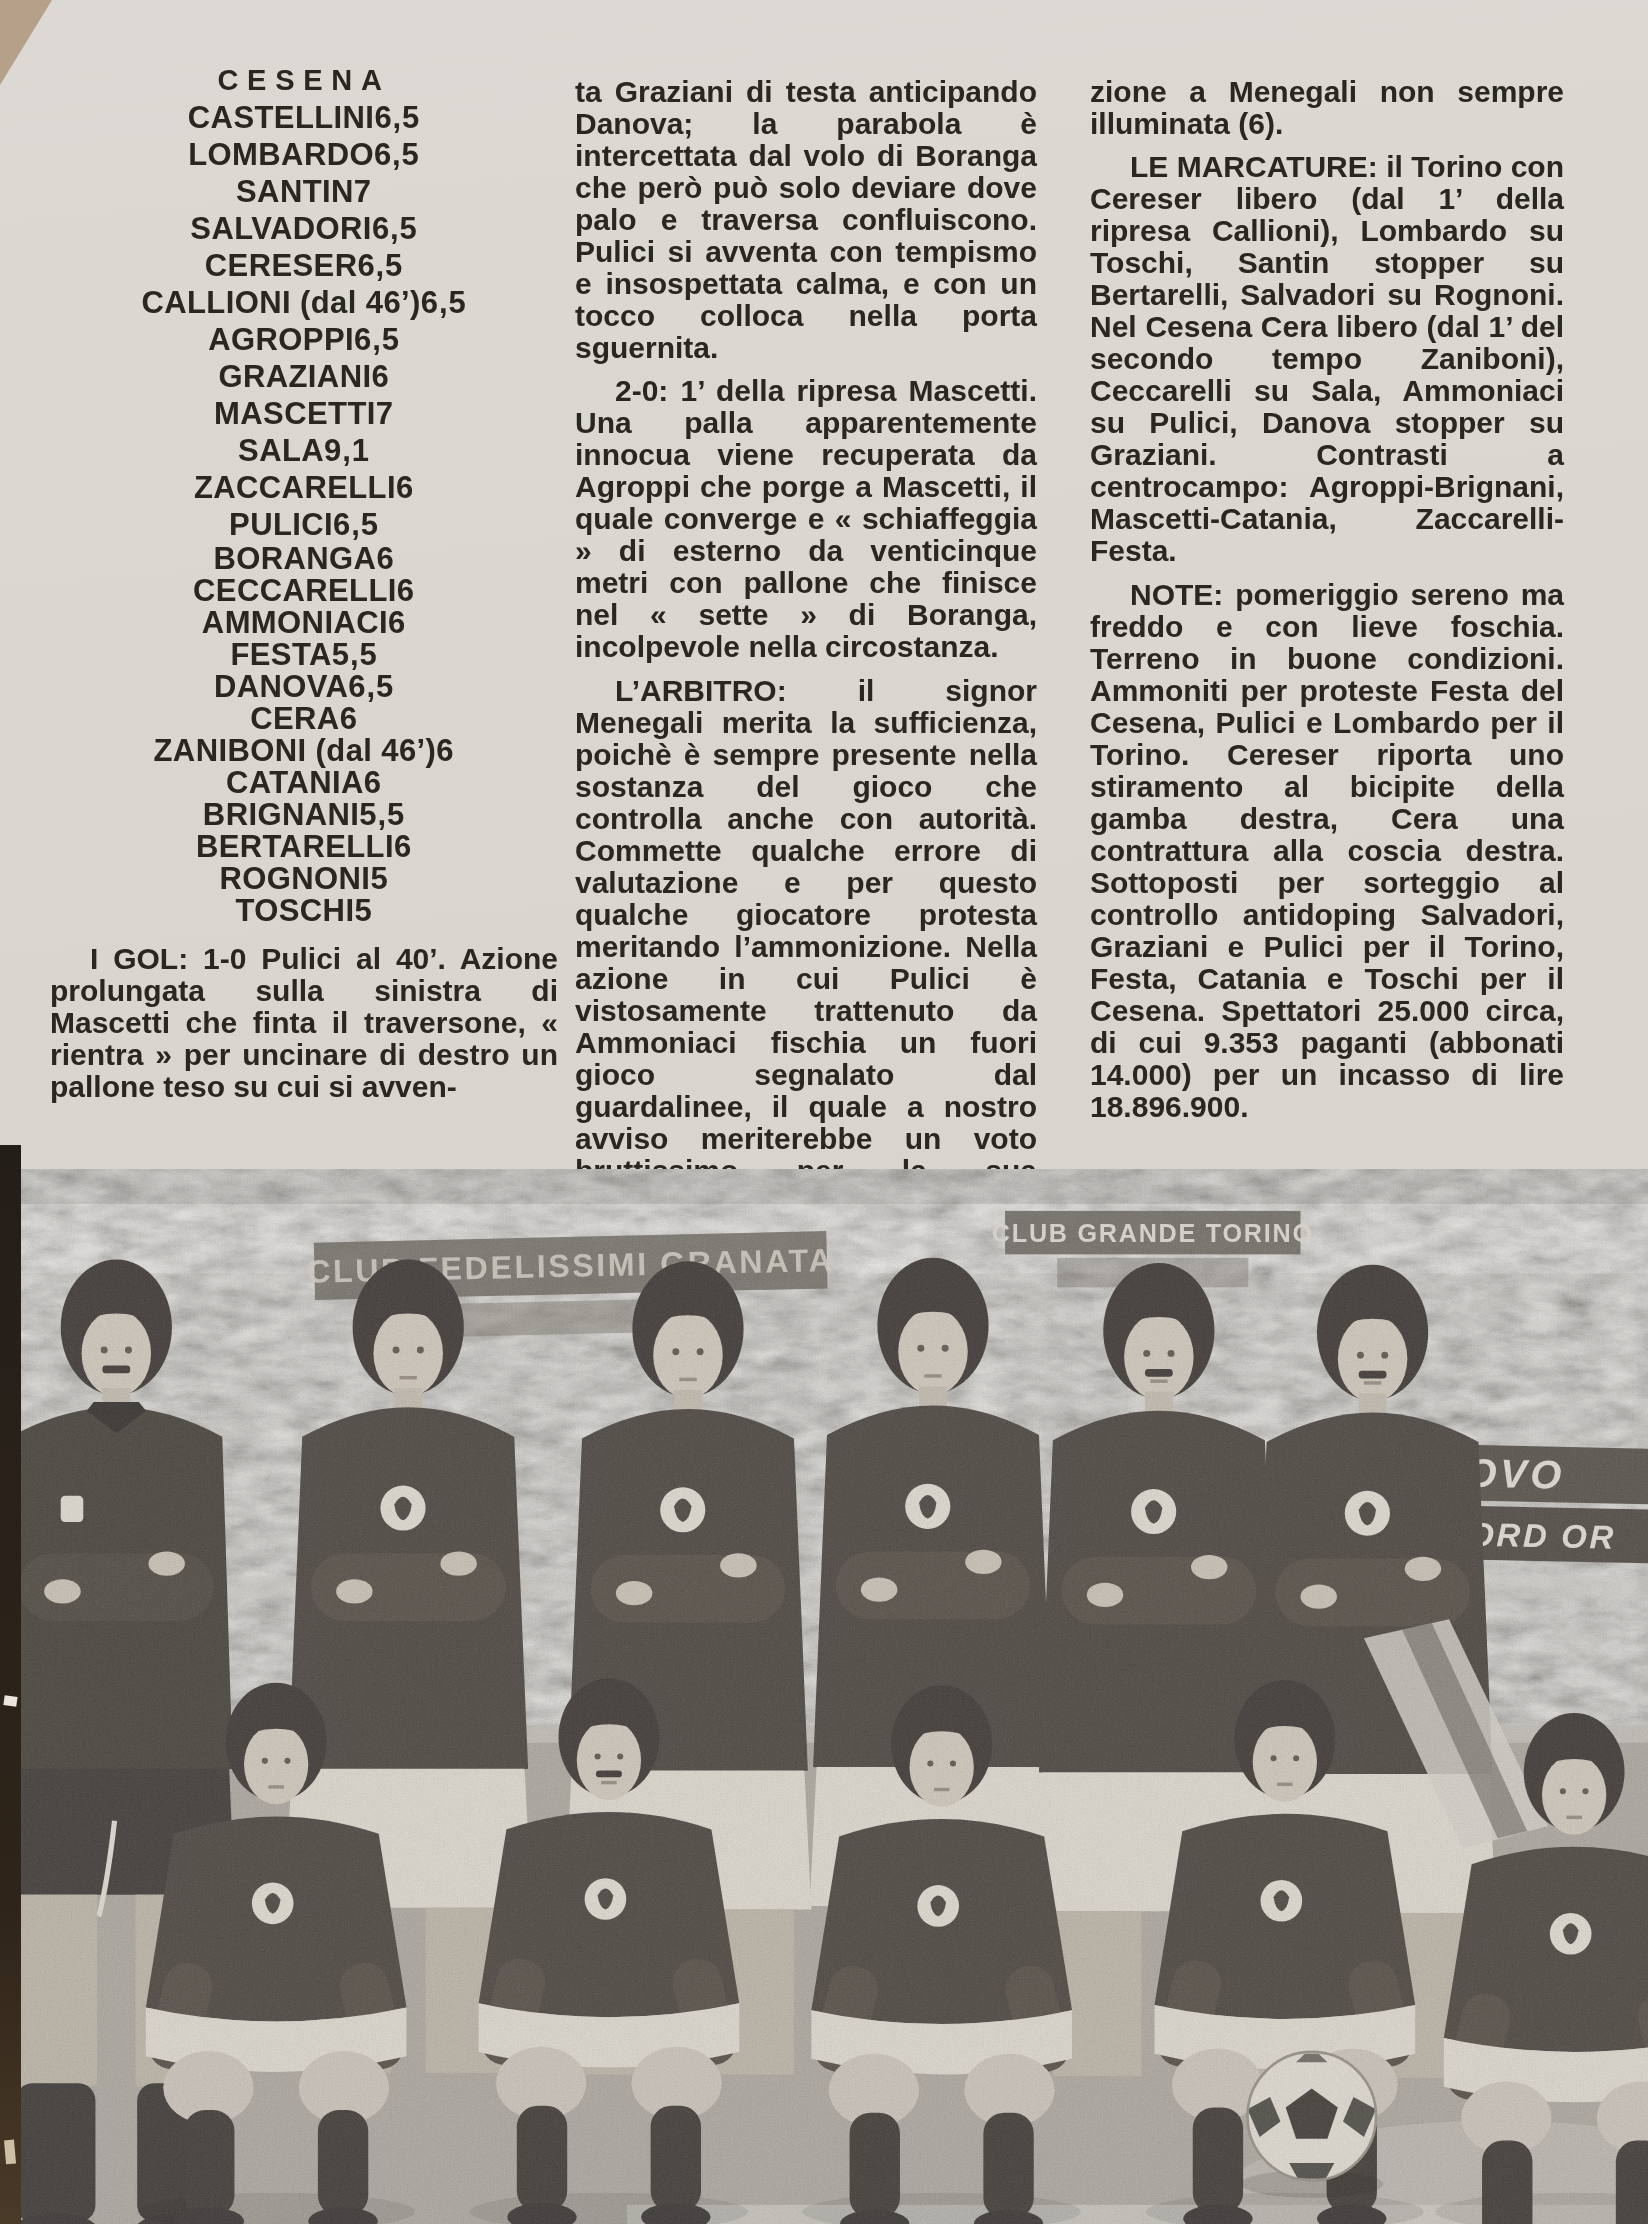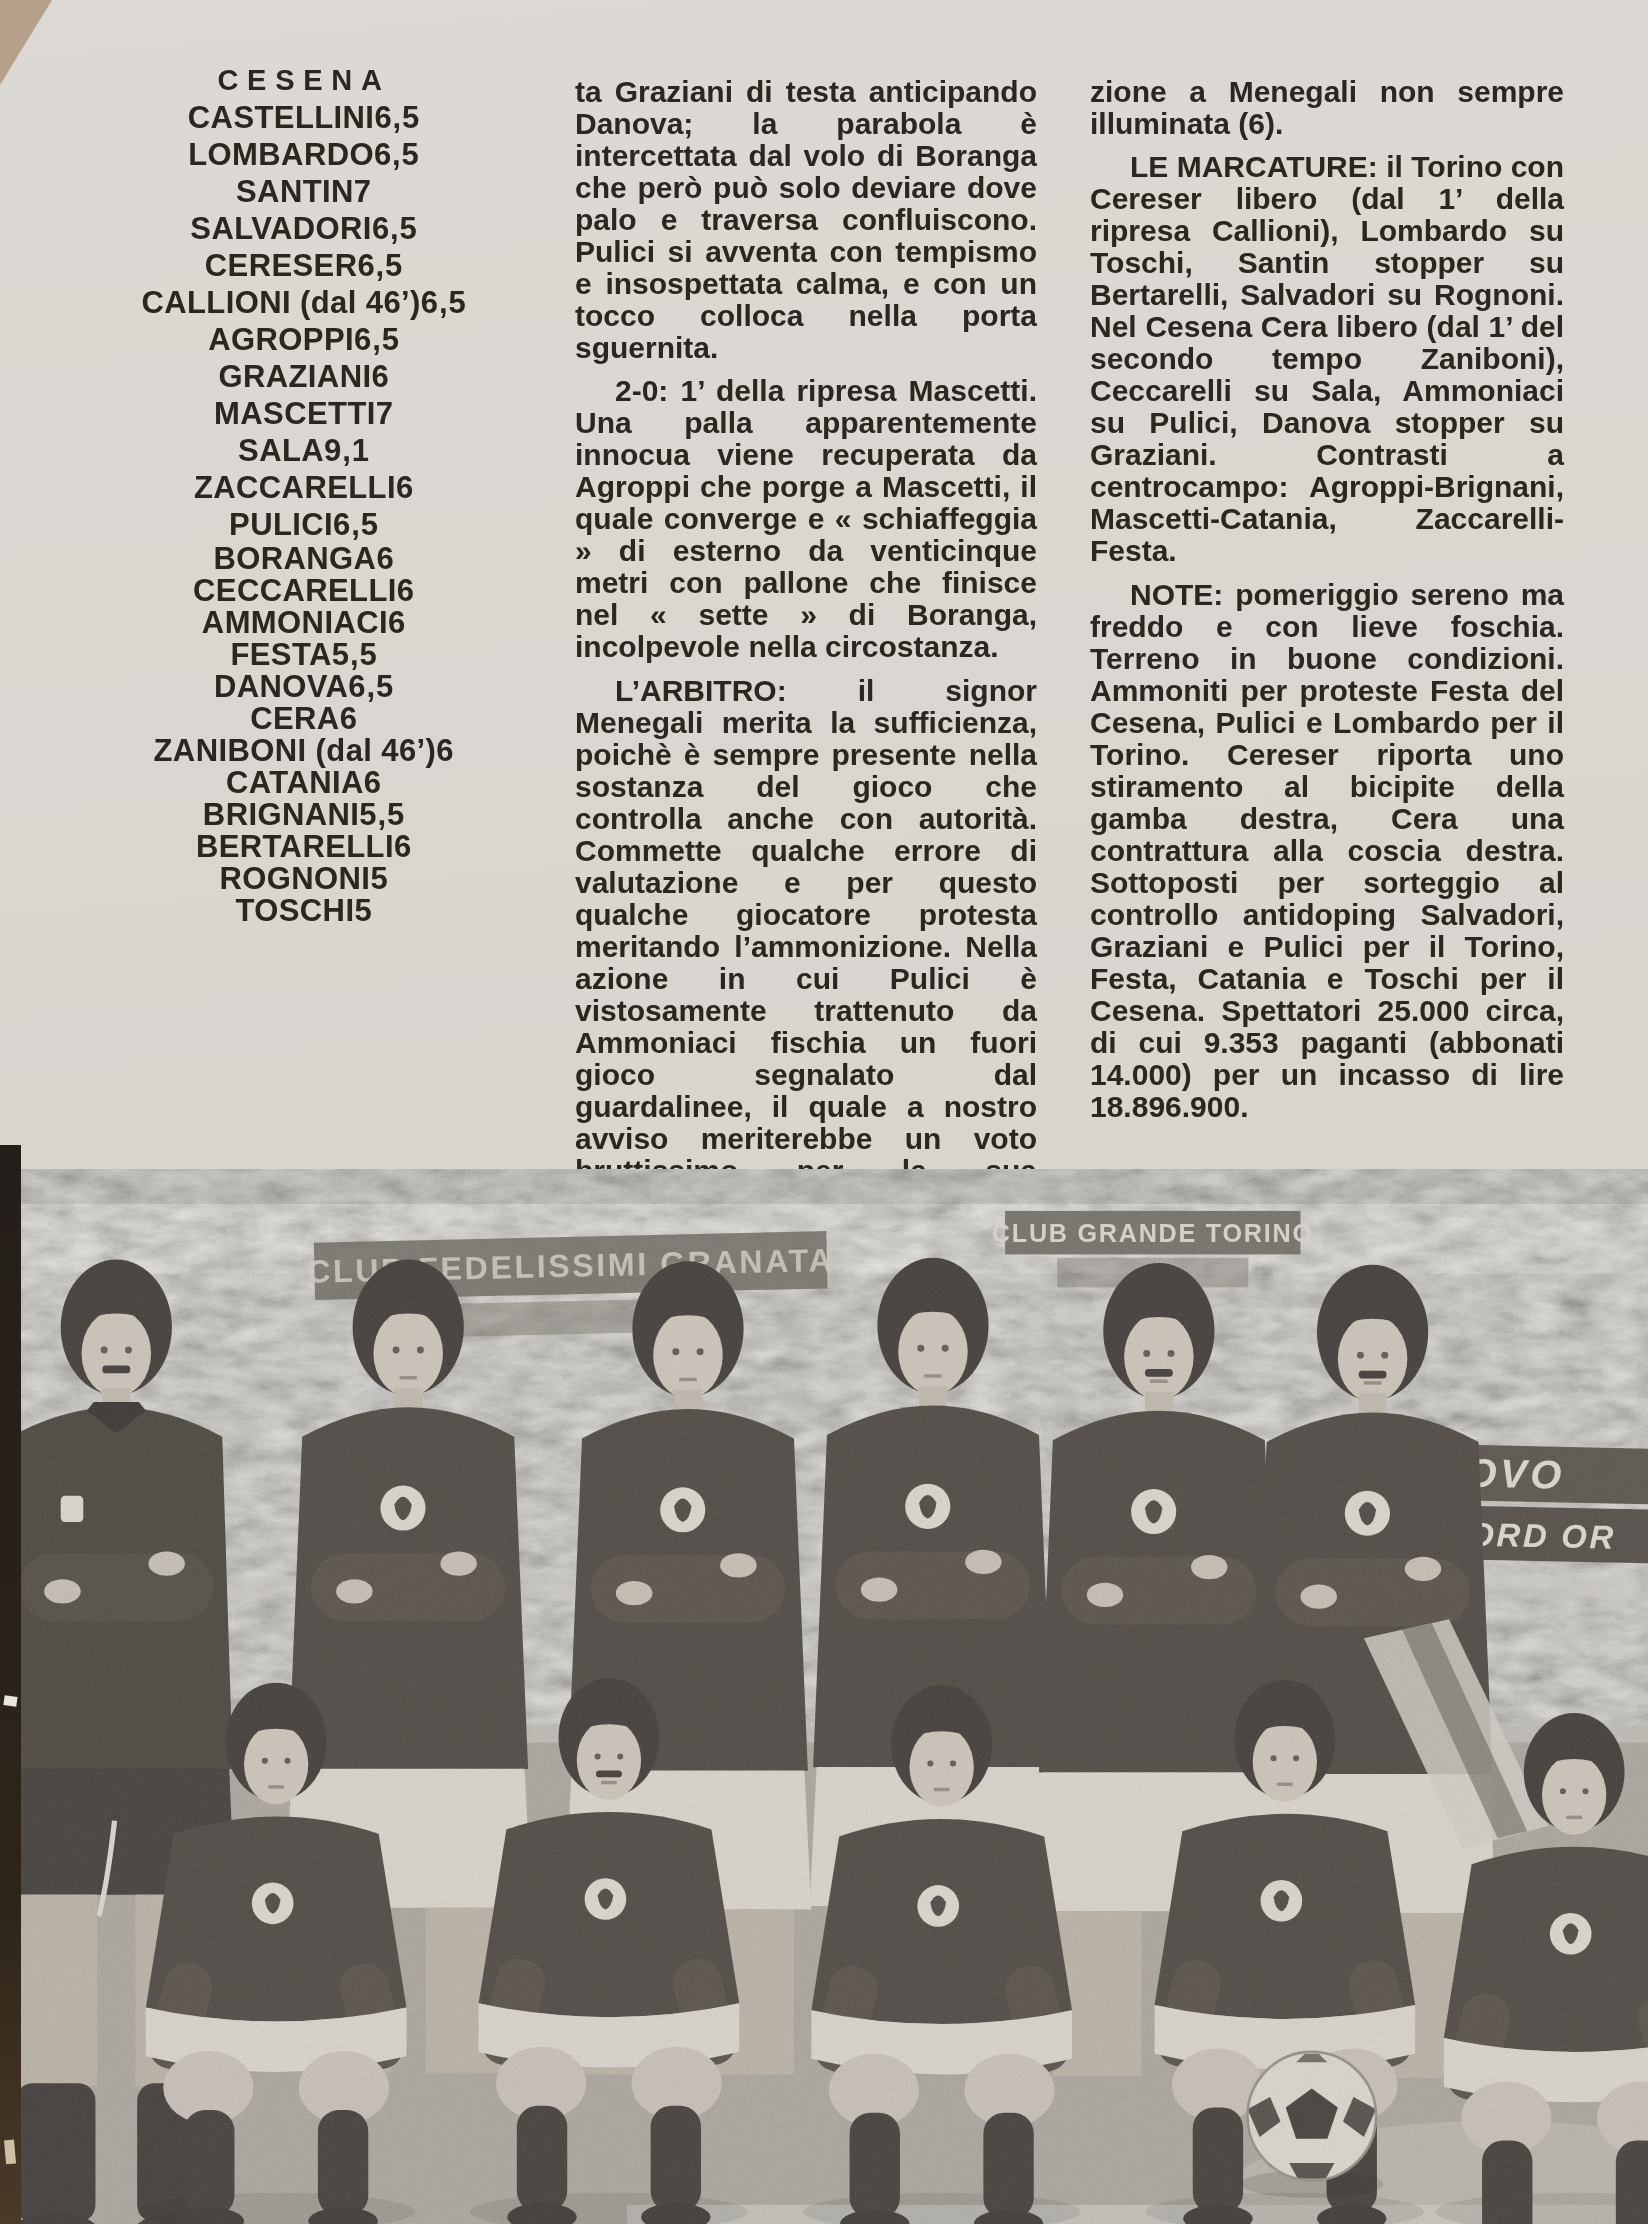--- a/index.html
+++ b/index.html
@@ -154,20 +154,21 @@
         </div>
         <div class="roster-row">
           <span class="roster-name">ROGNONI</span>
           <span class="roster-rating">5</span>
         </div>
         <div class="roster-row">
           <span class="roster-name">TOSCHI</span>
           <span class="roster-rating">5</span>
         </div>
       </div>
+    <p class="article-par indent">I GOL: 1-0 Pulici al 40’. Azione prolungata sulla sinistra di Mascetti che finta il traversone, « rientra » per uncinare di destro un pallone teso su cui si avven-</p>
   </div>
 
   <div class="col col2" id="col2">
       <p class="article-par">ta Graziani di testa anticipando Danova; la parabola è intercettata dal volo di Boranga che però può solo deviare dove palo e traversa confluiscono. Pulici si avventa con tempismo e insospettata calma, e con un tocco colloca nella porta sguernita.</p>
       <p class="article-par indent">2-0: 1’ della ripresa Mascetti. Una palla apparentemente innocua viene recuperata da Agroppi che porge a Mascetti, il quale converge e « schiaffeggia » di esterno da venticinque metri con pallone che finisce nel « sette » di Boranga, incolpevole nella circostanza.</p>
       <p class="article-par indent">L’ARBITRO: il signor Menegali merita la sufficienza, poichè è sempre presente nella sostanza del gioco che controlla anche con autorità. Commette qualche errore di valutazione e per questo qualche giocatore protesta meritando l’ammonizione. Nella azione in cui Pulici è vistosamente trattenuto da Ammoniaci fischia un fuori gioco segnalato dal guardalinee, il quale a nostro avviso meriterebbe un voto bruttissimo per la sua collabora-</p>
     </div>
 
   <div class="col col3" id="col3">
       <p class="article-par">zione a Menegali non sempre illuminata (6).</p>

